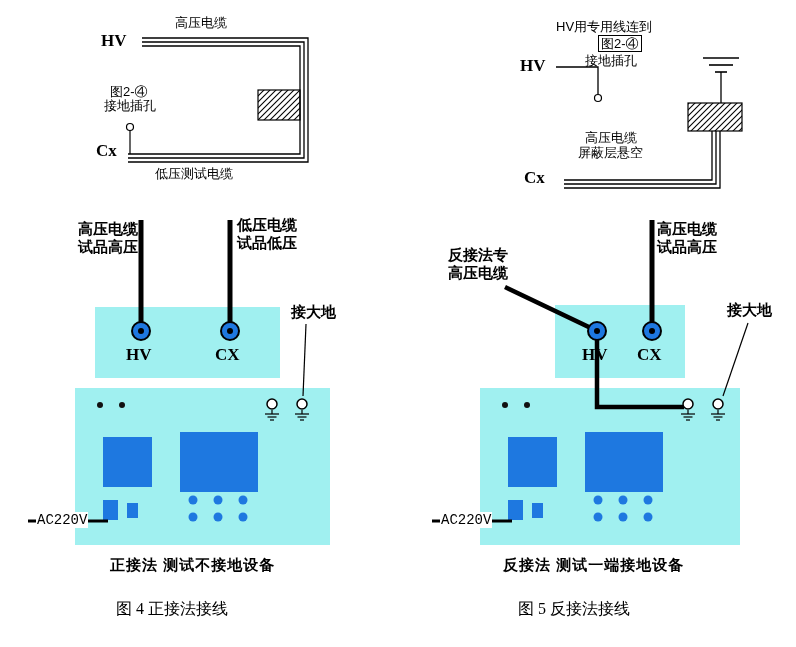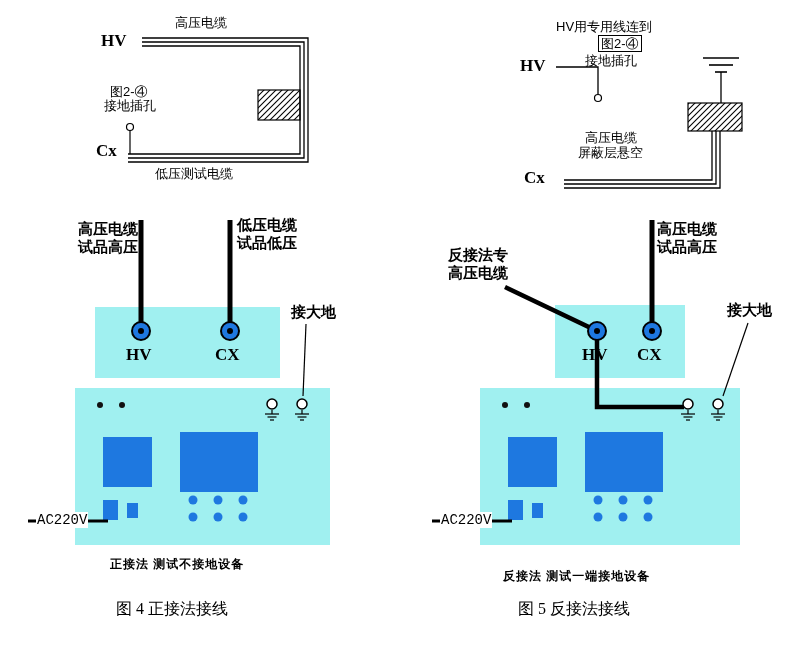--- a/index.html
+++ b/index.html
@@ -6,21 +6,21 @@
   #page {
     position:relative; width:796px; height:647px; background:#ffffff;
     font-family:"Liberation Sans", sans-serif; color:#000; overflow:hidden;
   }
   .abs { position:absolute; white-space:nowrap; }
   .cn13 { font-size:13px; line-height:15px; }
   .cn15 { font-size:15px; line-height:18px; font-weight:600; }
   .big  { font-family:"Liberation Serif", serif; font-weight:bold; font-size:17px; line-height:22px; }
   .mono { font-family:Liberation Mono, monospace; font-size:14px; background:#fff; padding:0 1px; }
   .caption { font-family:"Liberation Serif", serif; font-size:16px; }
-  .method  { font-size:12px; font-weight:600; letter-spacing:1px; }
+  .method  { font-size:15px; font-weight:600; letter-spacing:1px; }
   .boxed { border:1px solid #000; padding:0 2px; display:inline-block; }
   svg { position:absolute; left:0; top:0; }
 </style>
 </head>
 <body>
 
 <div id="page">
 
   <svg width="796" height="647" viewBox="0 0 796 647">
     <defs>
@@ -189,16 +189,16 @@
     <div>高压电缆</div>
   </div>
   <div class="abs cn15" style="left:657px;top:220px">
     <div>高压电缆</div>
     <div>试品高压</div>
   </div>
   <div class="abs big" style="left:582px;top:344px">HV</div>
   <div class="abs big" style="left:637px;top:344px">CX</div>
   <div class="abs cn15" style="left:727px;top:301px">接大地</div>
   <div class="abs mono" style="left:440px;top:512px">AC220V</div>
-  <div class="abs method" style="left:503px;top:568px">反接法 测试一端接地设备</div>
+  <div class="abs method" style="left:503px;top:556px">反接法 测试一端接地设备</div>
   <div class="abs caption" style="left:518px;top:599px">图 5 反接法接线</div>
 
 </div>
 
 </body></html>

